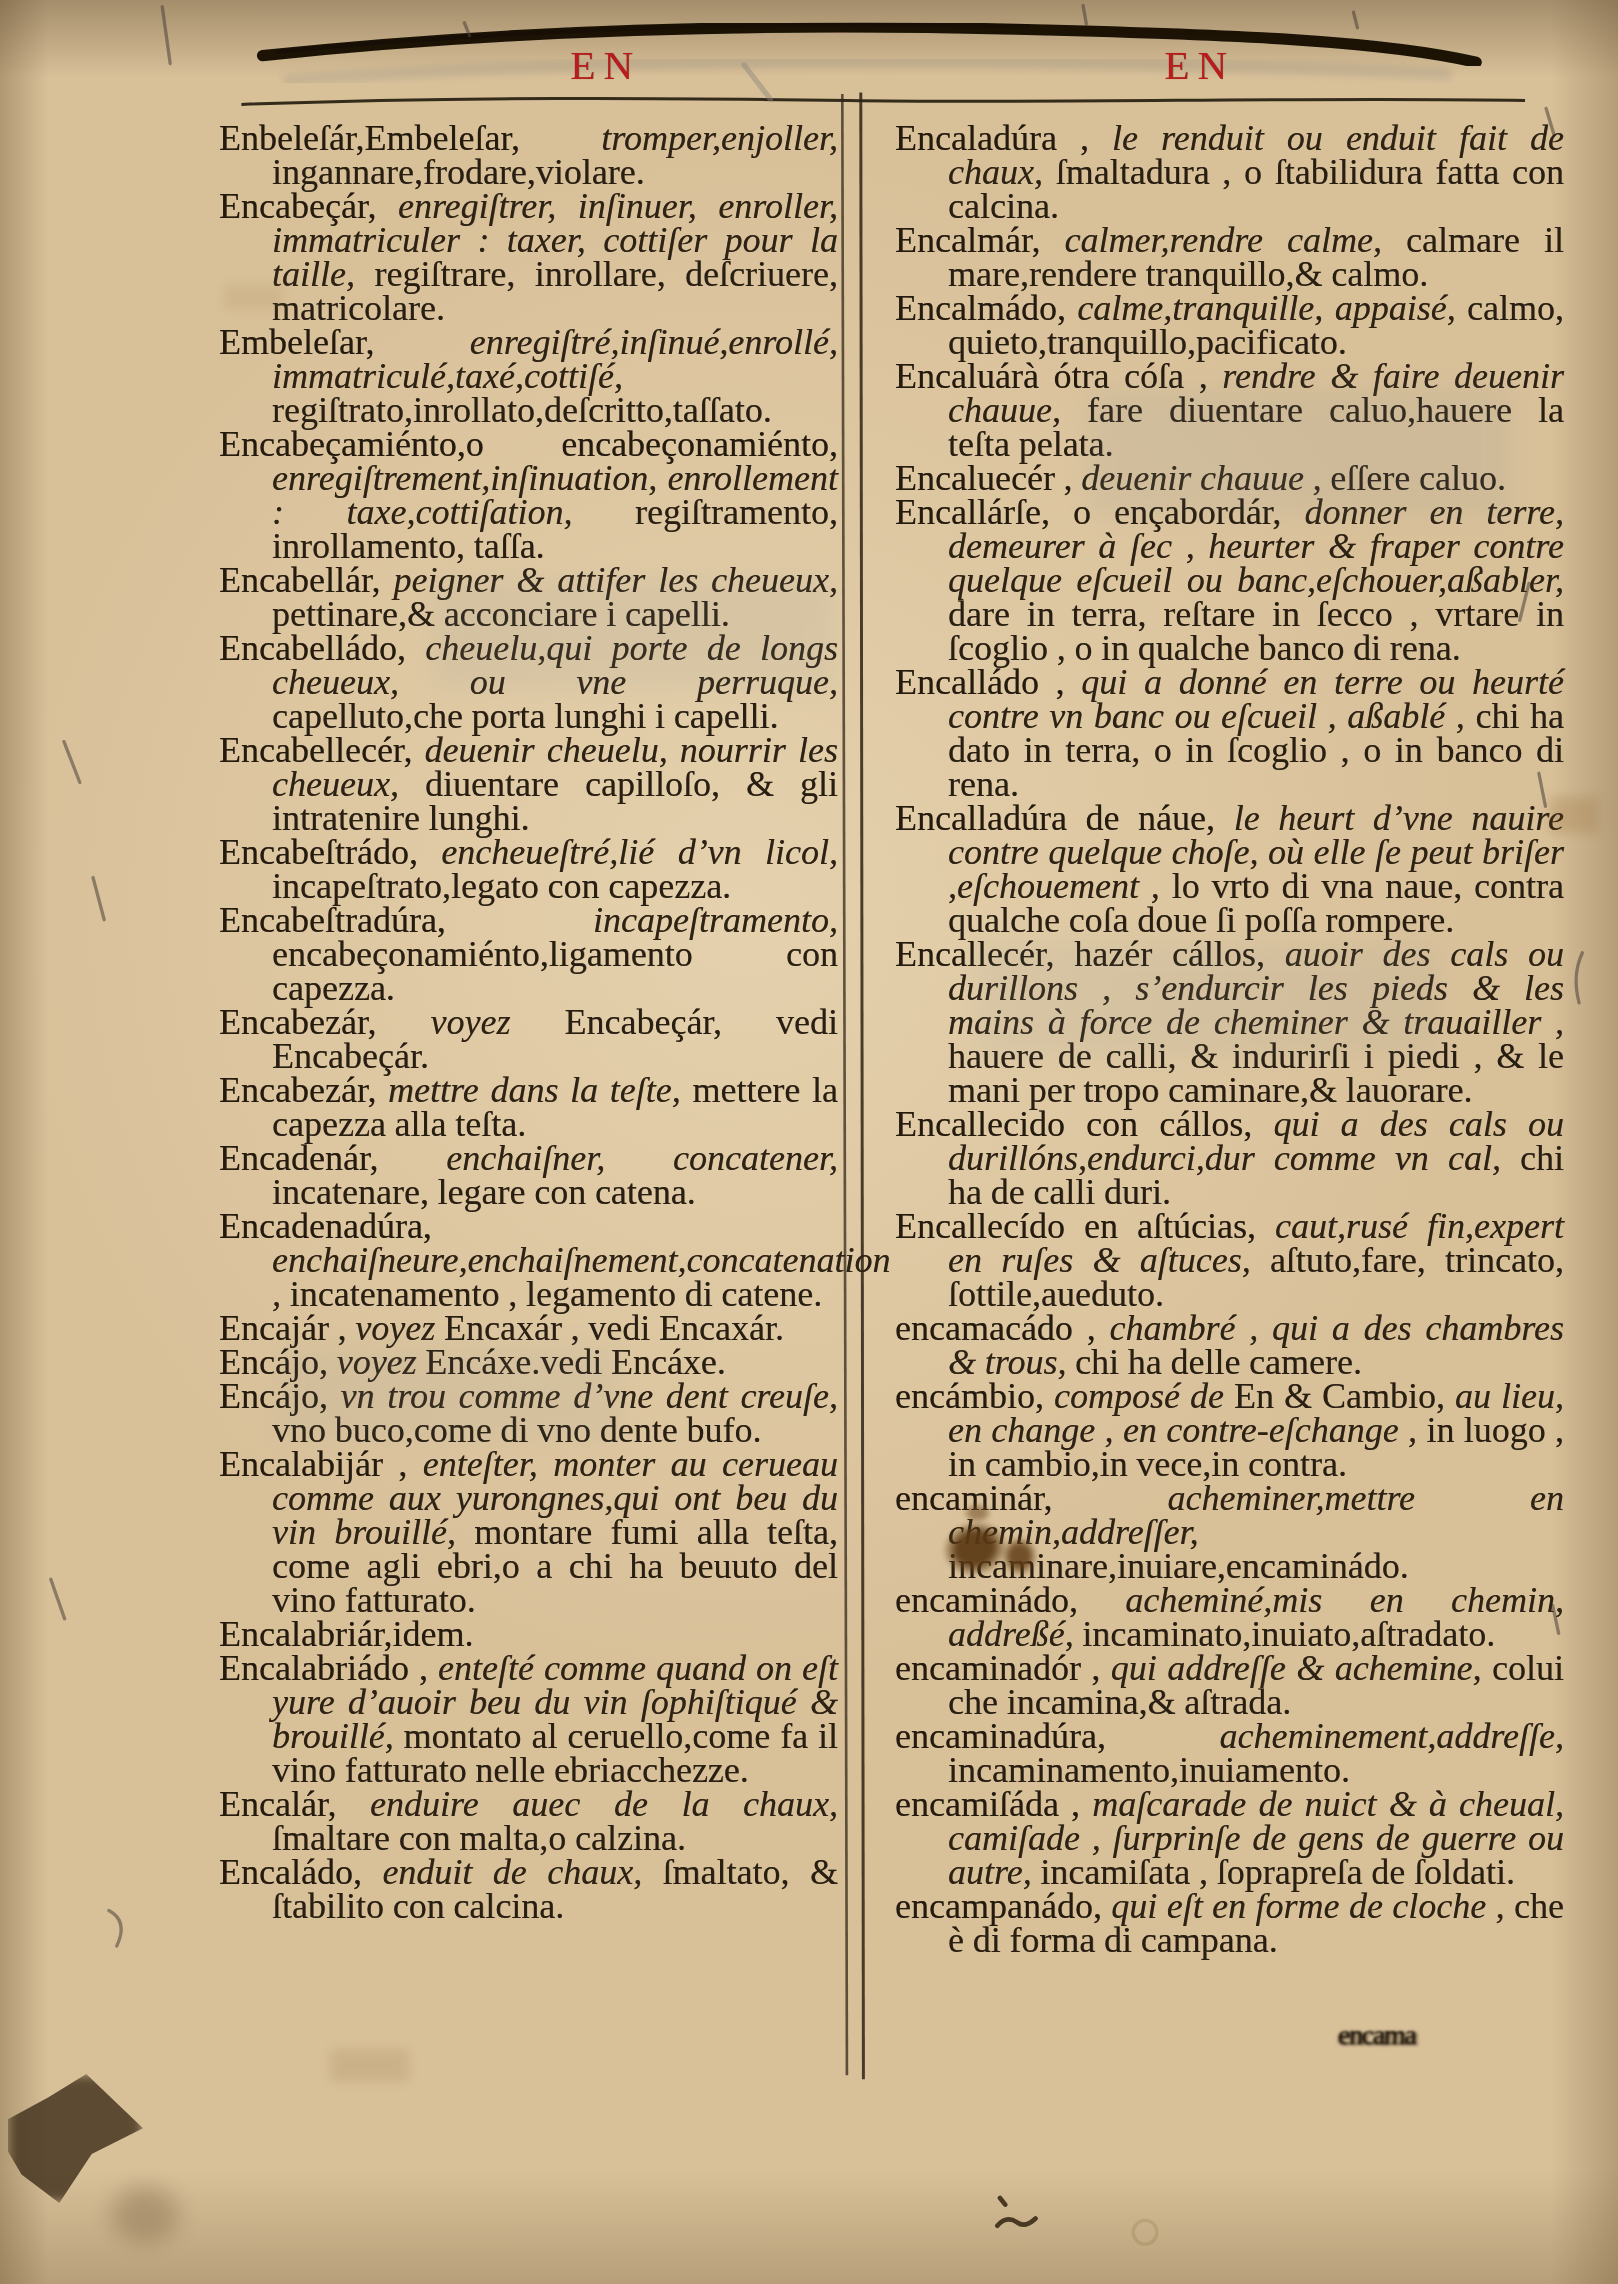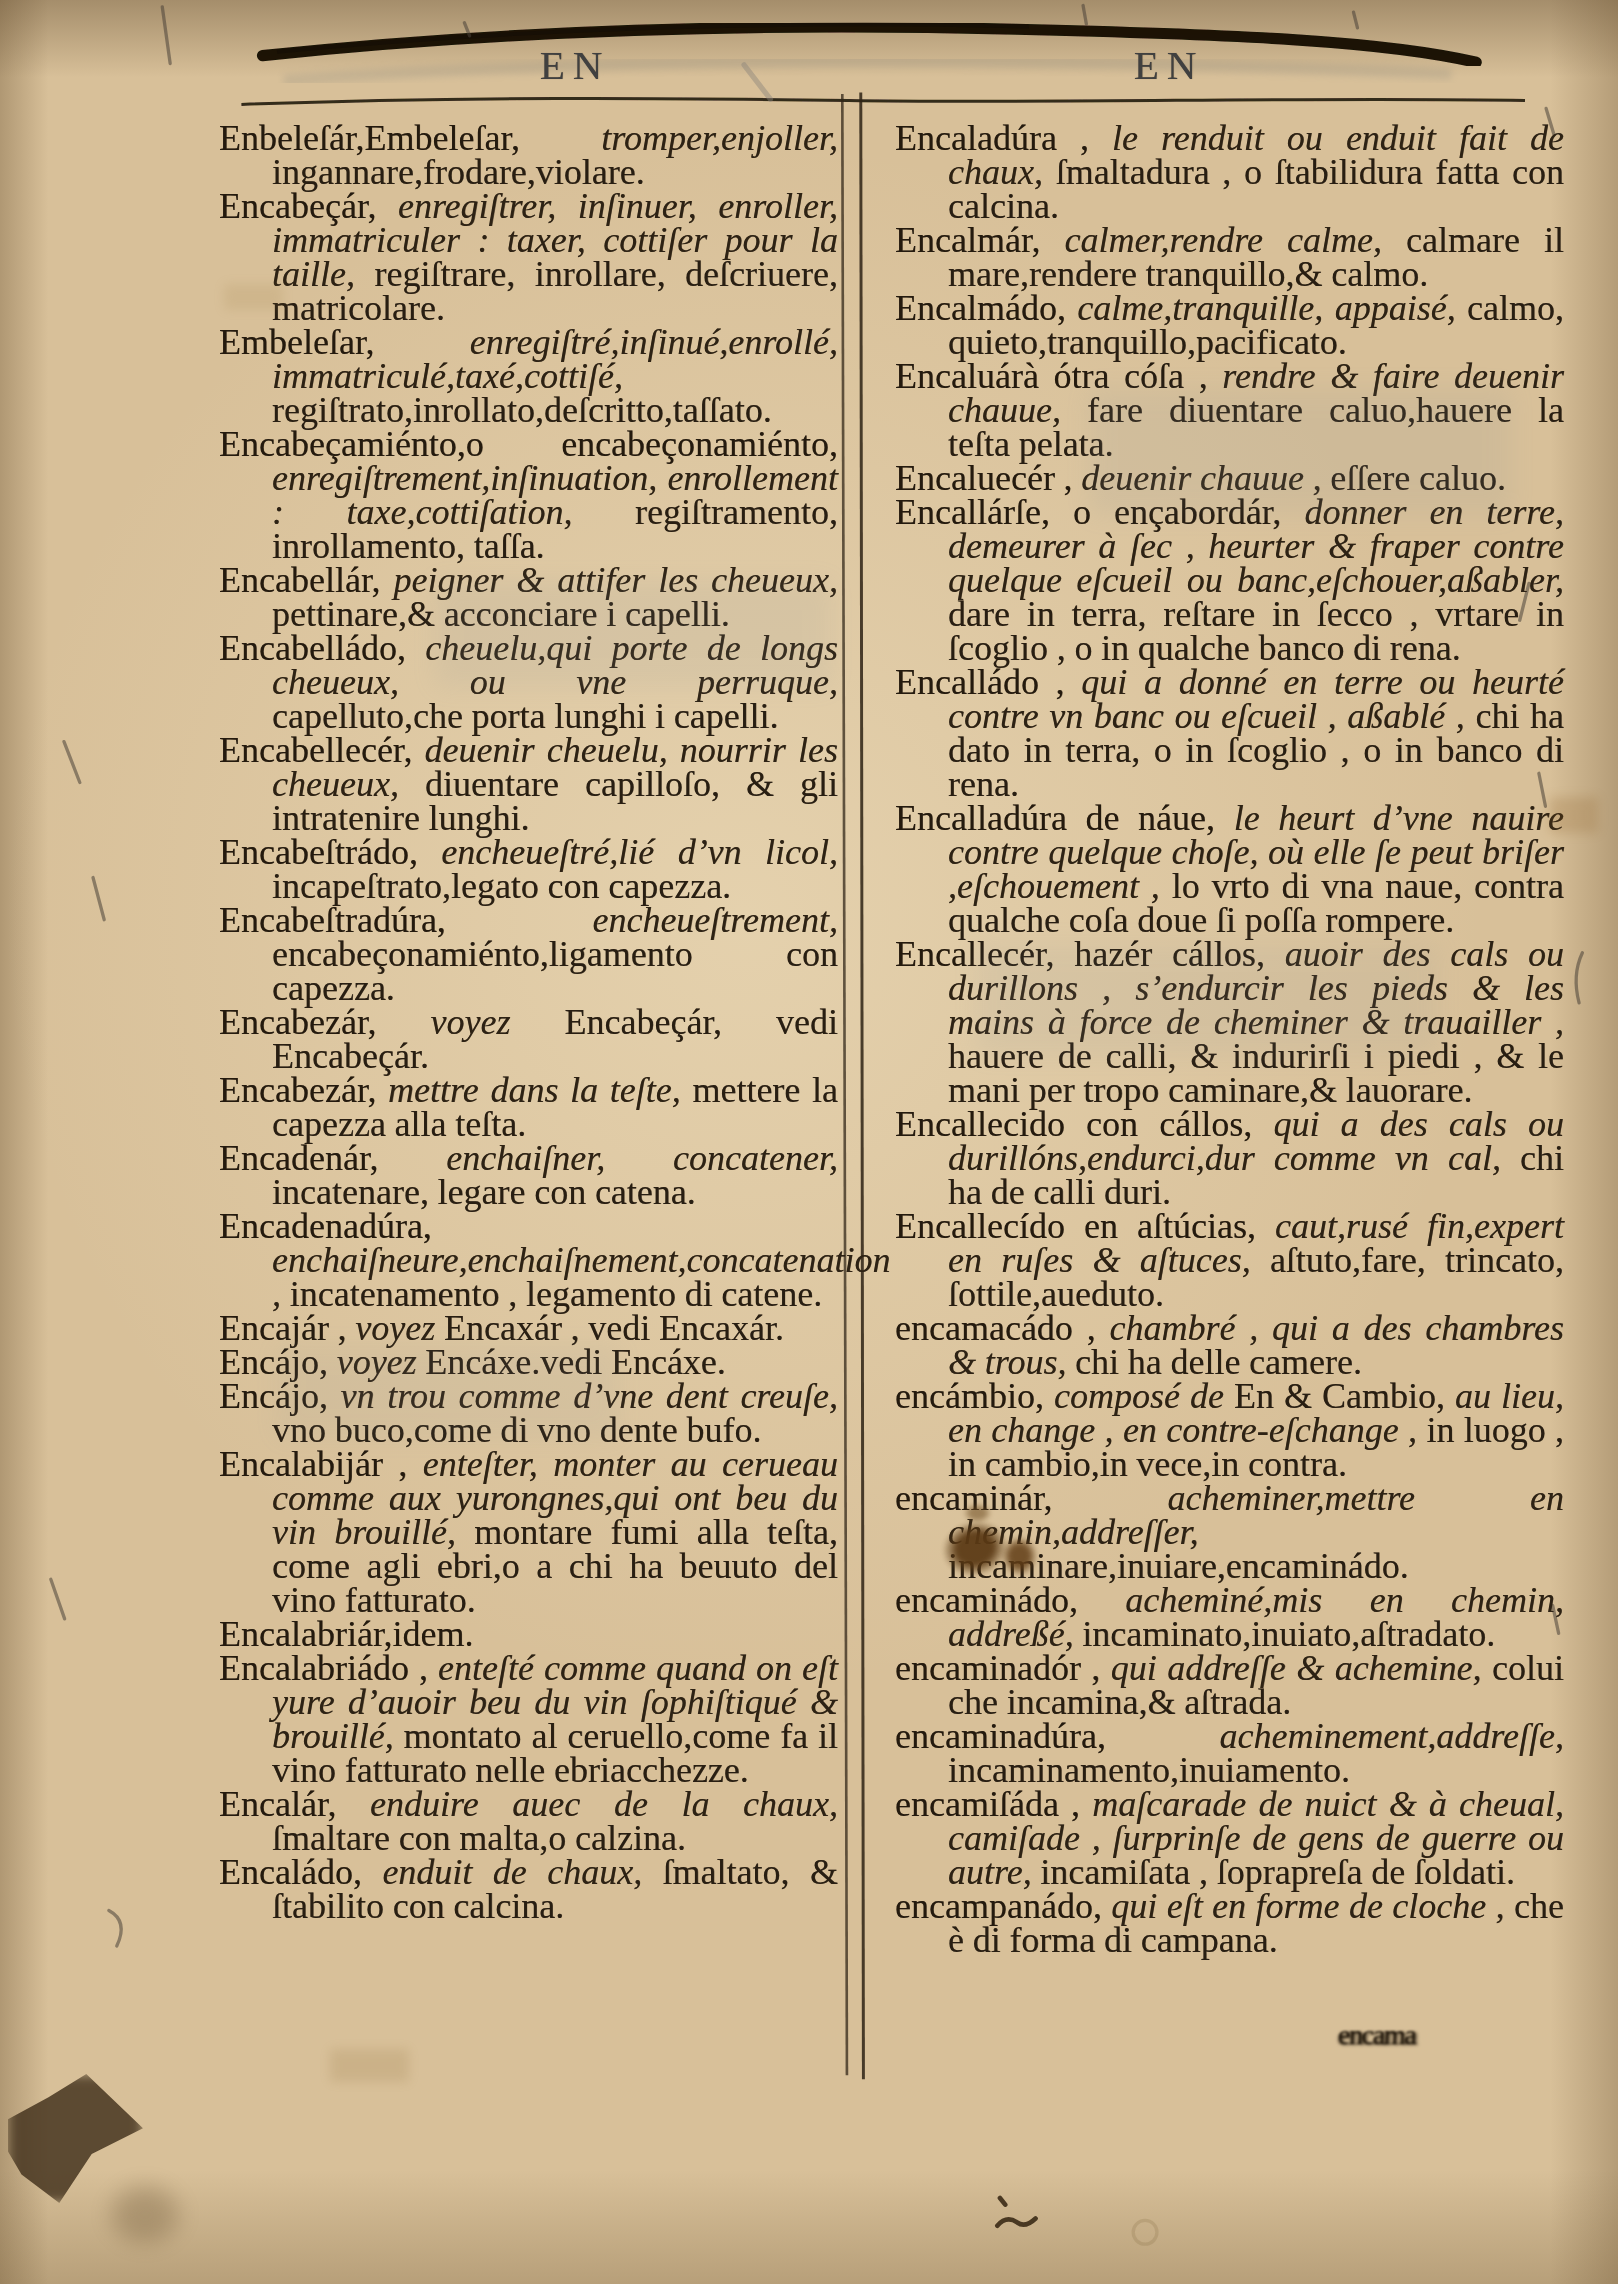--- a/index.html
+++ b/index.html
@@ -13,23 +13,23 @@
       linear-gradient(0deg,   rgba(108,84,48,.30) 0, rgba(108,84,48,0) 5%),
       linear-gradient(90deg,  rgba(98,74,42,.34) 0, rgba(98,74,42,0) 3%),
       linear-gradient(270deg, rgba(98,74,42,.30) 0, rgba(98,74,42,0) 4.2%),
       #d8c099;
     font-family:"Liberation Serif","DejaVu Serif",serif;
     color:#281e12;
   }
   .abs{position:absolute;}
   
   .running-head{
-    width:132px;text-align:center;
+    width:132px;text-align:right;
     font-size:41px;letter-spacing:8px;
-    color:#404040;
+    color:#b91c1c;
     text-shadow:0.4px 0.4px 0.7px rgba(36,26,14,.5);
   }
   #head-left{left:509px;top:41px;}
   #head-right{left:1103px;top:41px;}
   
   .col{top:121px;}
   #col-left{left:219px;width:619px;}
   #col-right{left:872px;width:669px;margin-left:23px;}
   .entry{
     margin:0;
@@ -132,21 +132,21 @@
 
 <div class="abs col" id="col-left">
     <p class="entry"><span class="ro hw">Enbeleſár,Embeleſar,</span> <span class="it">tromper,enjoller,</span> <span class="ro">ingannare,frodare,violare.</span></p>
     <p class="entry"><span class="ro hw">Encabeçár,</span> <span class="it">enregiſtrer, inſinuer, enroller, immatriculer : taxer, cottiſer pour la taille,</span> <span class="ro">regiſtrare, inrollare, deſcriuere, matricolare.</span></p>
     <p class="entry"><span class="ro hw">Embeleſar,</span> <span class="it">enregiſtré,inſinué,enrollé, immatriculé,taxé,cottiſé,</span> <span class="ro">regiſtrato,inrollato,deſcritto,taſſato.</span></p>
     <p class="entry"><span class="ro hw">Encabeçamiénto,o encabeçonamiénto,</span> <span class="it">enregiſtrement,inſinuation, enrollement : taxe,cottiſation,</span> <span class="ro">regiſtramento, inrollamento, taſſa.</span></p>
     <p class="entry"><span class="ro hw">Encabellár,</span> <span class="it">peigner &amp; attifer les cheueux,</span> <span class="ro">pettinare,&amp; acconciare i capelli.</span></p>
     <p class="entry"><span class="ro hw">Encabelládo,</span> <span class="it">cheuelu,qui porte de longs cheueux, ou vne perruque,</span> <span class="ro">capelluto,che porta lunghi i capelli.</span></p>
     <p class="entry"><span class="ro hw">Encabellecér,</span> <span class="it">deuenir cheuelu, nourrir les cheueux,</span> <span class="ro">diuentare capilloſo, &amp; gli intratenire lunghi.</span></p>
     <p class="entry"><span class="ro hw">Encabeſtrádo,</span> <span class="it">encheueſtré,lié d’vn licol,</span> <span class="ro">incapeſtrato,legato con capezza.</span></p>
-    <p class="entry"><span class="ro hw">Encabeſtradúra,</span> <span class="it">encheueſtrement,</span> <span class="ro">encabeçonamiénto,ligamento con capezza.</span></p>
+    <p class="entry"><span class="ro hw">Encabeſtradúra,</span> <span class="it">incapeſtramento,</span> <span class="ro">encabeçonamiénto,ligamento con capezza.</span></p>
     <p class="entry"><span class="ro hw">Encabezár,</span> <span class="it">voyez</span> <span class="ro">Encabeçár, vedi Encabeçár.</span></p>
     <p class="entry"><span class="ro hw">Encabezár,</span> <span class="it">mettre dans la teſte,</span> <span class="ro">mettere la capezza alla teſta.</span></p>
     <p class="entry"><span class="ro hw">Encadenár,</span> <span class="it">enchaiſner, concatener,</span> <span class="ro">incatenare, legare con catena.</span></p>
     <p class="entry"><span class="ro hw">Encadenadúra,</span> <span class="it">enchaiſneure,enchaiſnement,concatenation ,</span> <span class="ro">incatenamento , legamento di catene.</span></p>
     <p class="entry"><span class="ro hw">Encajár ,</span> <span class="it">voyez</span> <span class="ro">Encaxár , vedi Encaxár.</span></p>
     <p class="entry"><span class="ro hw">Encájo,</span> <span class="it">voyez</span> <span class="ro">Encáxe.vedi Encáxe.</span></p>
     <p class="entry"><span class="ro hw">Encájo,</span> <span class="it">vn trou comme d’vne dent creuſe,</span> <span class="ro">vno buco,come di vno dente bufo.</span></p>
     <p class="entry"><span class="ro hw">Encalabijár ,</span> <span class="it">enteſter, monter au cerueau comme aux yurongnes,qui ont beu du vin brouillé,</span> <span class="ro">montare fumi alla teſta, come agli ebri,o a chi ha beuuto del vino fatturato.</span></p>
     <p class="entry"><span class="ro hw">Encalabriár,idem.</span></p>
     <p class="entry"><span class="ro hw">Encalabriádo ,</span> <span class="it">enteſté comme quand on eſt yure d’auoir beu du vin ſophiſtiqué &amp; brouillé,</span> <span class="ro">montato al ceruello,come fa il vino fatturato nelle ebriacchezze.</span></p>

